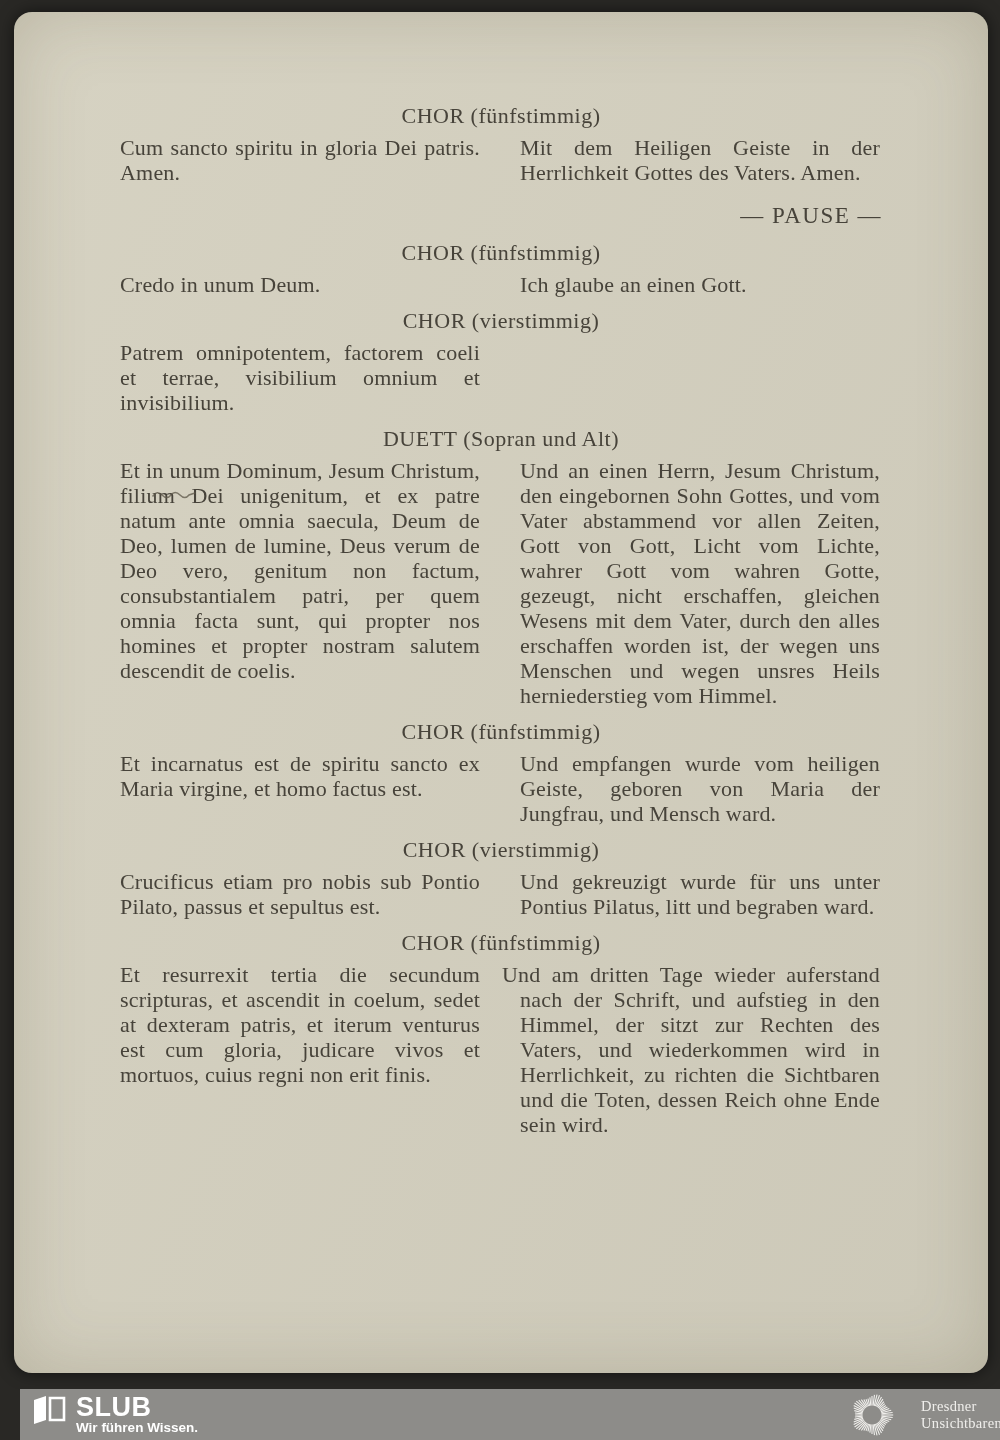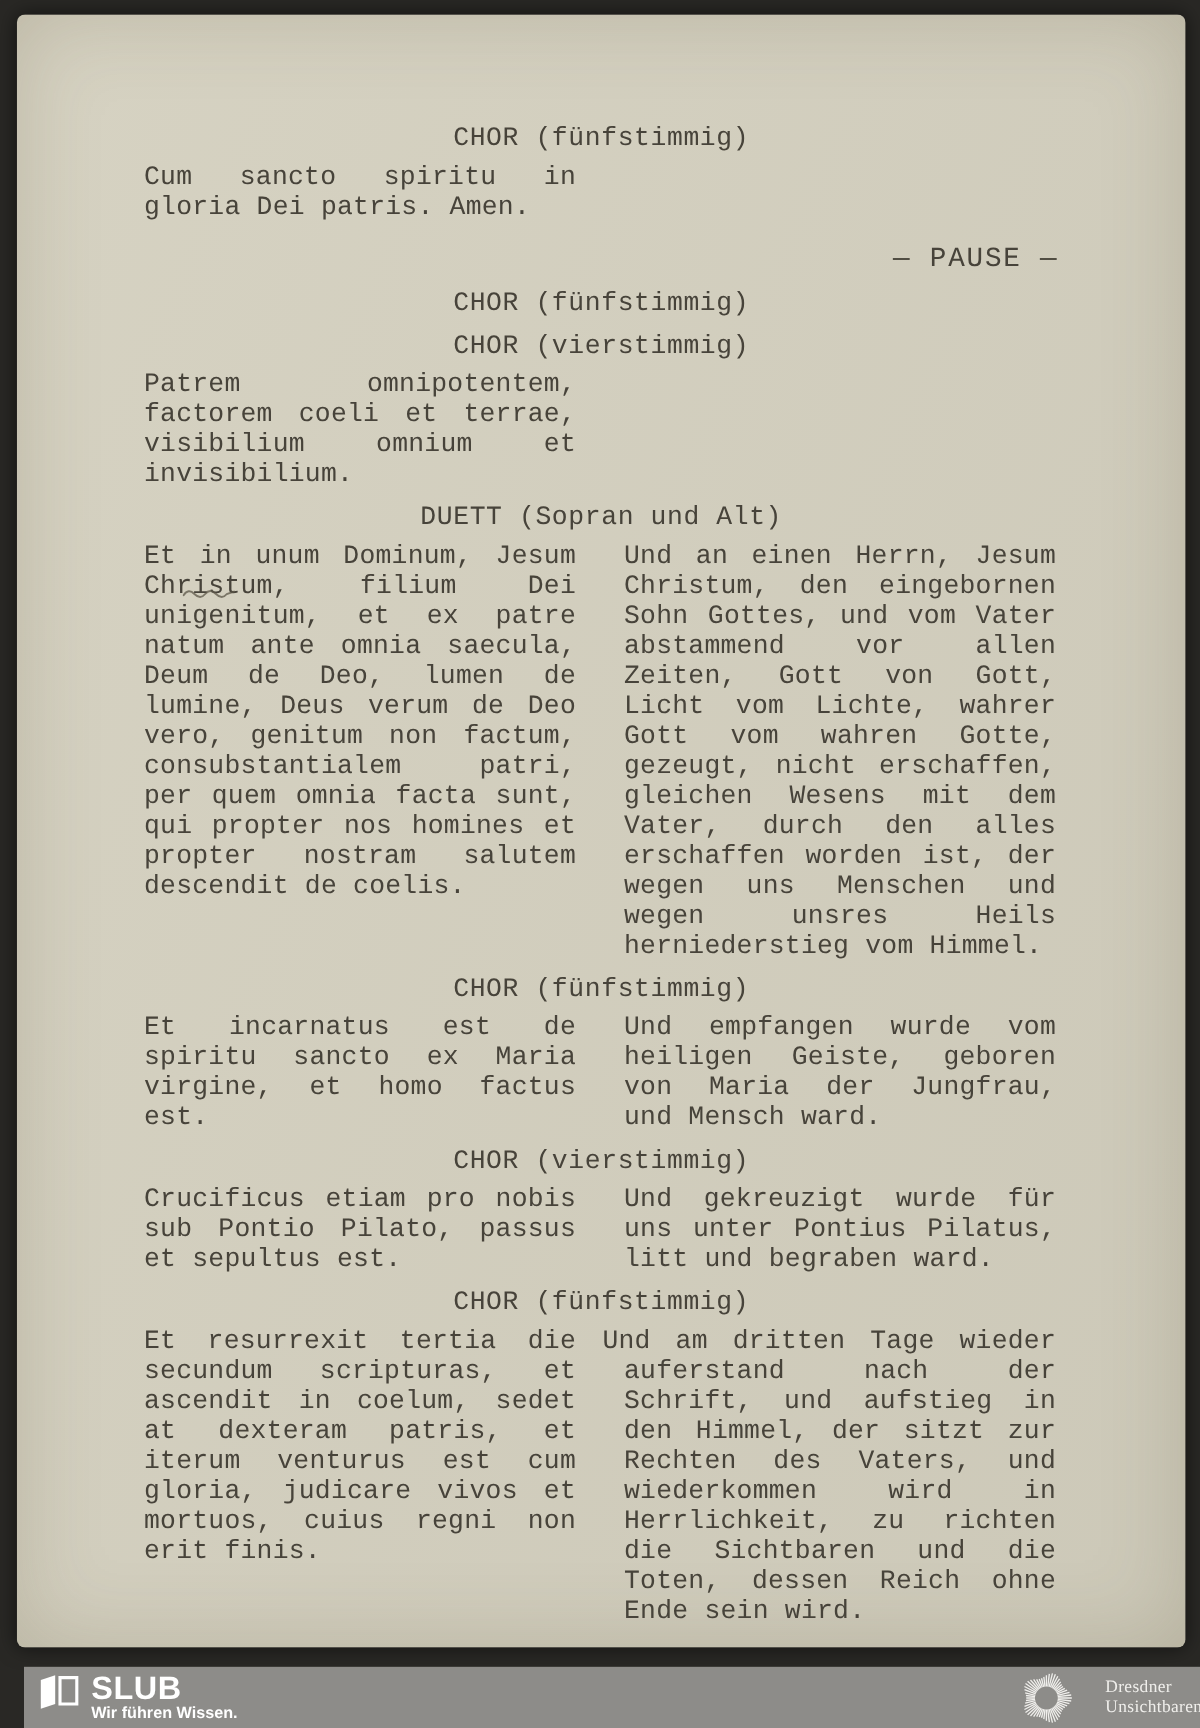--- a/index.html
+++ b/index.html
@@ -5,23 +5,22 @@
   html,body{margin:0;padding:0;}
   body{
     width:1000px;height:1440px;position:relative;overflow:hidden;
     background:#292825;
     font-family:"Liberation Serif","DejaVu Serif",serif;
   }
   
   .page{
     position:absolute;left:14px;top:12px;width:974px;height:1361px;
     background:linear-gradient(115deg,rgba(255,255,255,.05),rgba(0,0,0,.035)),#d4d0bf;
-    border-radius:7px;
+    border-radius:18px;
     box-shadow:inset 0 0 70px rgba(95,88,60,.22), 0 0 16px rgba(0,0,0,.55);
-    font-family:Liberation Mono, monospace;
   }
   .content{padding:91px 106px 0 106px;color:#47433a;}
   .section{margin-top:11px;}
   .section-heading{
     text-align:center;font-size:22px;line-height:25px;margin:0 0 7px 0;font-weight:400;
     letter-spacing:.5px;
   }
   .columns{display:grid;grid-template-columns:360px 360px;column-gap:40px;}
   .col{
     font-size:22px;line-height:25px;text-align:justify;
@@ -57,28 +56,33 @@
 </head>
 <body>
 
 <div class="page">
   <div class="content">
 
     <div class="section" style="margin-top:0;">
       <h2 class="section-heading">CHOR (fünfstimmig)</h2>
       <div class="columns">
         <p class="col" style="margin:0">Cum sancto spiritu in gloria Dei patris. Amen.</p>
+        <p class="col" style="margin:0">Mit dem Heiligen Geiste in der Herrlichkeit Gottes des Vaters. Amen.</p>
       </div>
     </div>
 
     <div class="pause">— PAUSE —</div>
 
 
     <div class="section">
       <h2 class="section-heading">CHOR (fünfstimmig)</h2>
+      <div class="columns">
+        <p class="col" style="margin:0">Credo in unum Deum.</p>
+        <p class="col" style="margin:0">Ich glaube an einen Gott.</p>
+      </div>
     </div>
 
     <div class="section">
       <h2 class="section-heading">CHOR (vierstimmig)</h2>
       <div class="columns">
         <p class="col" style="margin:0">Patrem omnipotentem, factorem coeli et terrae, visibilium omnium et invisibilium.</p>
       </div>
     </div>
 
     <div class="section">

